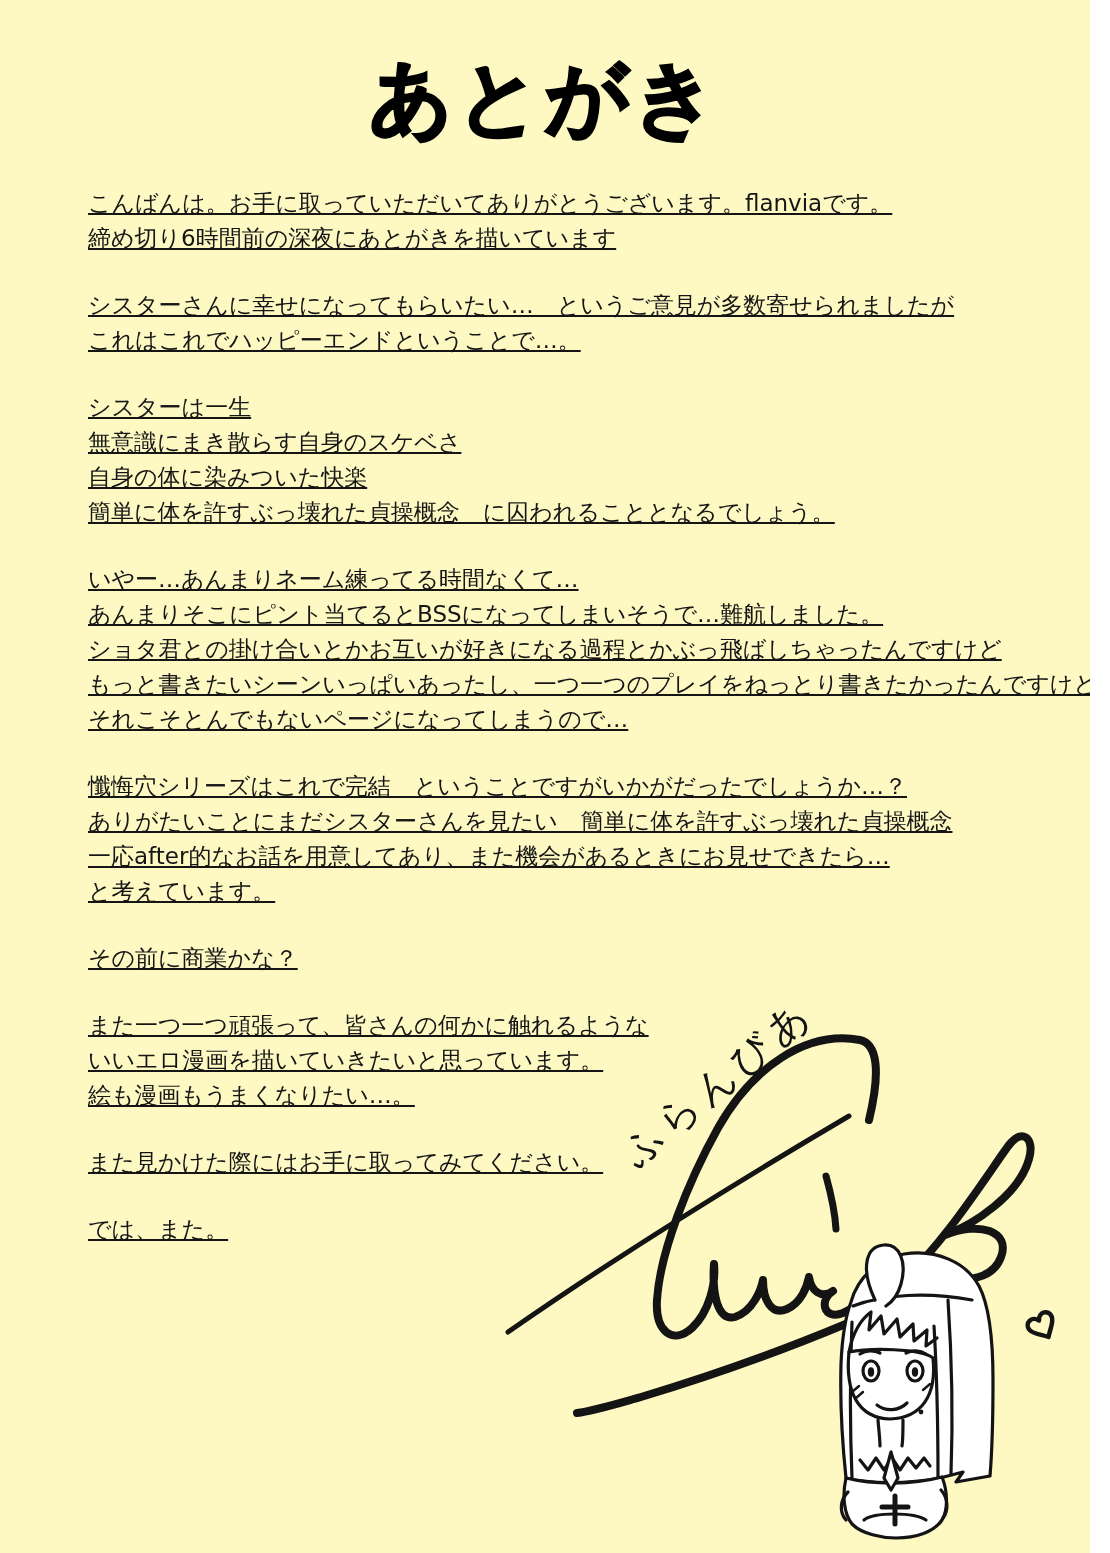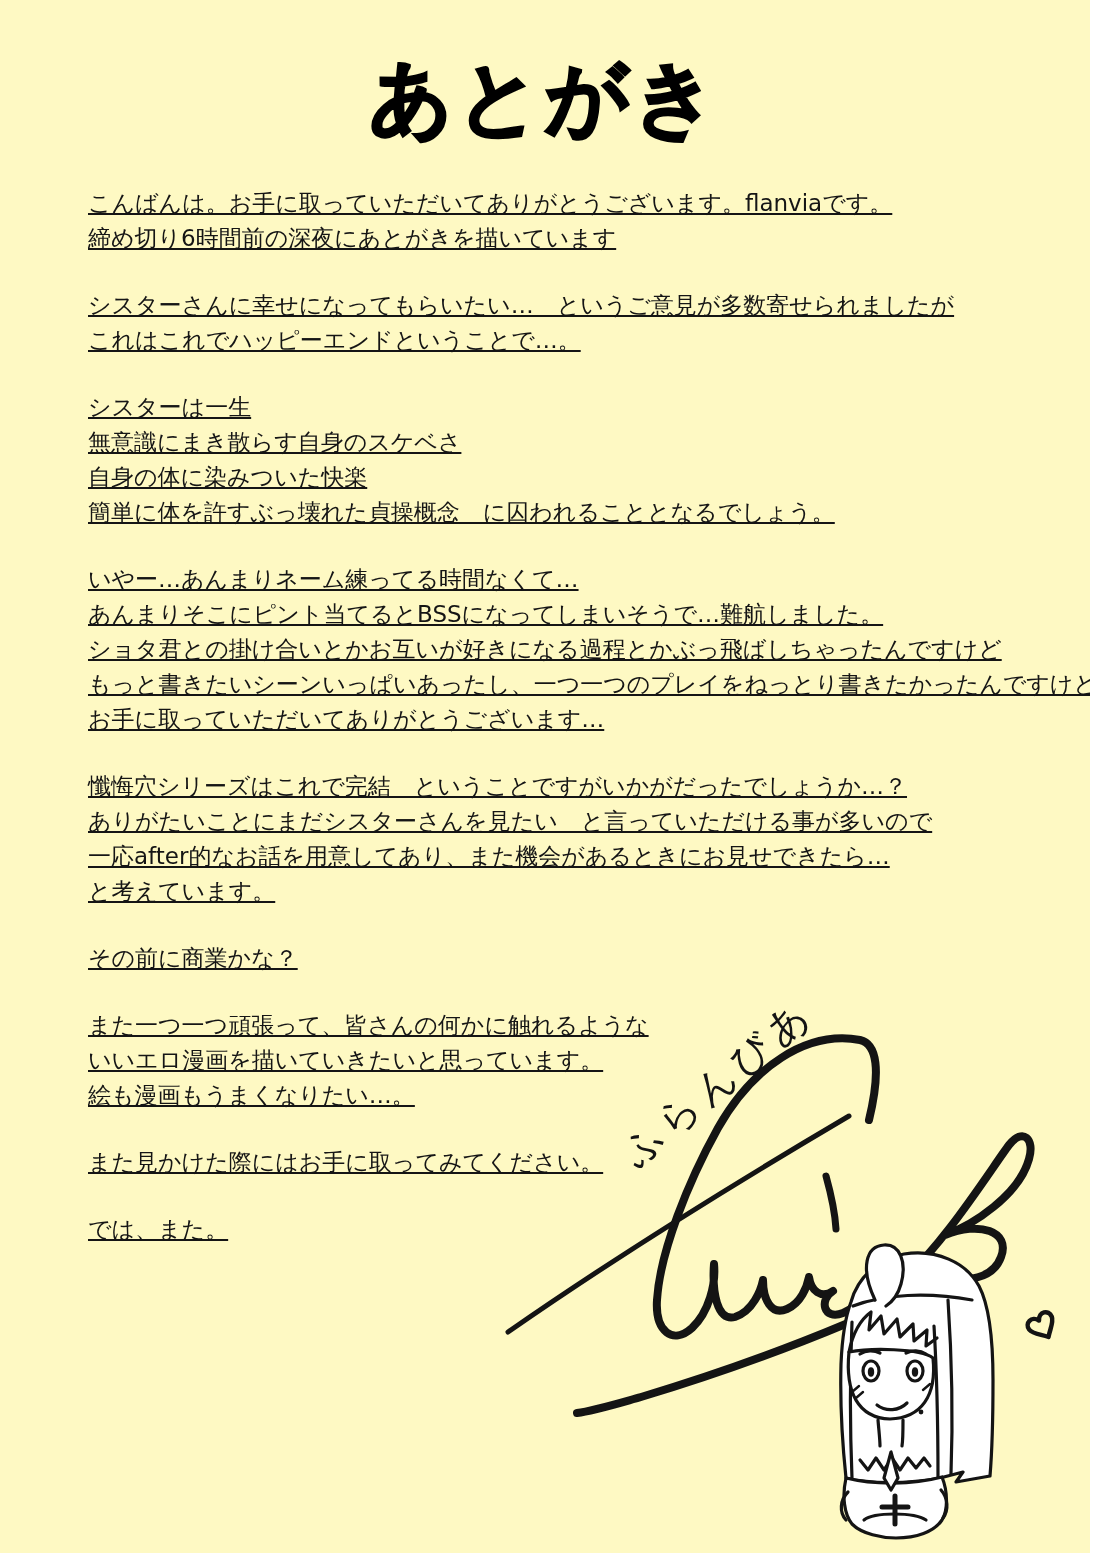--- a/index.html
+++ b/index.html
@@ -65,25 +65,25 @@
       <span class="line">シスターは一生</span>
       <span class="line">無意識にまき散らす自身のスケベさ</span>
       <span class="line">自身の体に染みついた快楽</span>
       <span class="line">簡単に体を許すぶっ壊れた貞操概念　に囚われることとなるでしょう。</span>
     </p>
     <p>
       <span class="line">いやー…あんまりネーム練ってる時間なくて…</span>
       <span class="line">あんまりそこにピント当てるとBSSになってしまいそうで…難航しました。</span>
       <span class="line">ショタ君との掛け合いとかお互いが好きになる過程とかぶっ飛ばしちゃったんですけど</span>
       <span class="line">もっと書きたいシーンいっぱいあったし、一つ一つのプレイをねっとり書きたかったんですけど</span>
-      <span class="line">お手に取っていただいてありがとうございます…</span>
+      <span class="line">それこそとんでもないページになってしまうので…</span>
     </p>
     <p>
       <span class="line">懺悔穴シリーズはこれで完結　ということですがいかがだったでしょうか…？</span>
-      <span class="line">ありがたいことにまだシスターさんを見たい　と言っていただける事が多いので</span>
+      <span class="line">ありがたいことにまだシスターさんを見たい　簡単に体を許すぶっ壊れた貞操概念</span>
       <span class="line">一応after的なお話を用意してあり、また機会があるときにお見せできたら…</span>
       <span class="line">と考えています。</span>
     </p>
     <p>
       <span class="line">その前に商業かな？</span>
     </p>
     <p>
       <span class="line">また一つ一つ頑張って、皆さんの何かに触れるような</span>
       <span class="line">いいエロ漫画を描いていきたいと思っています。</span>
       <span class="line">絵も漫画もうまくなりたい…。</span>

